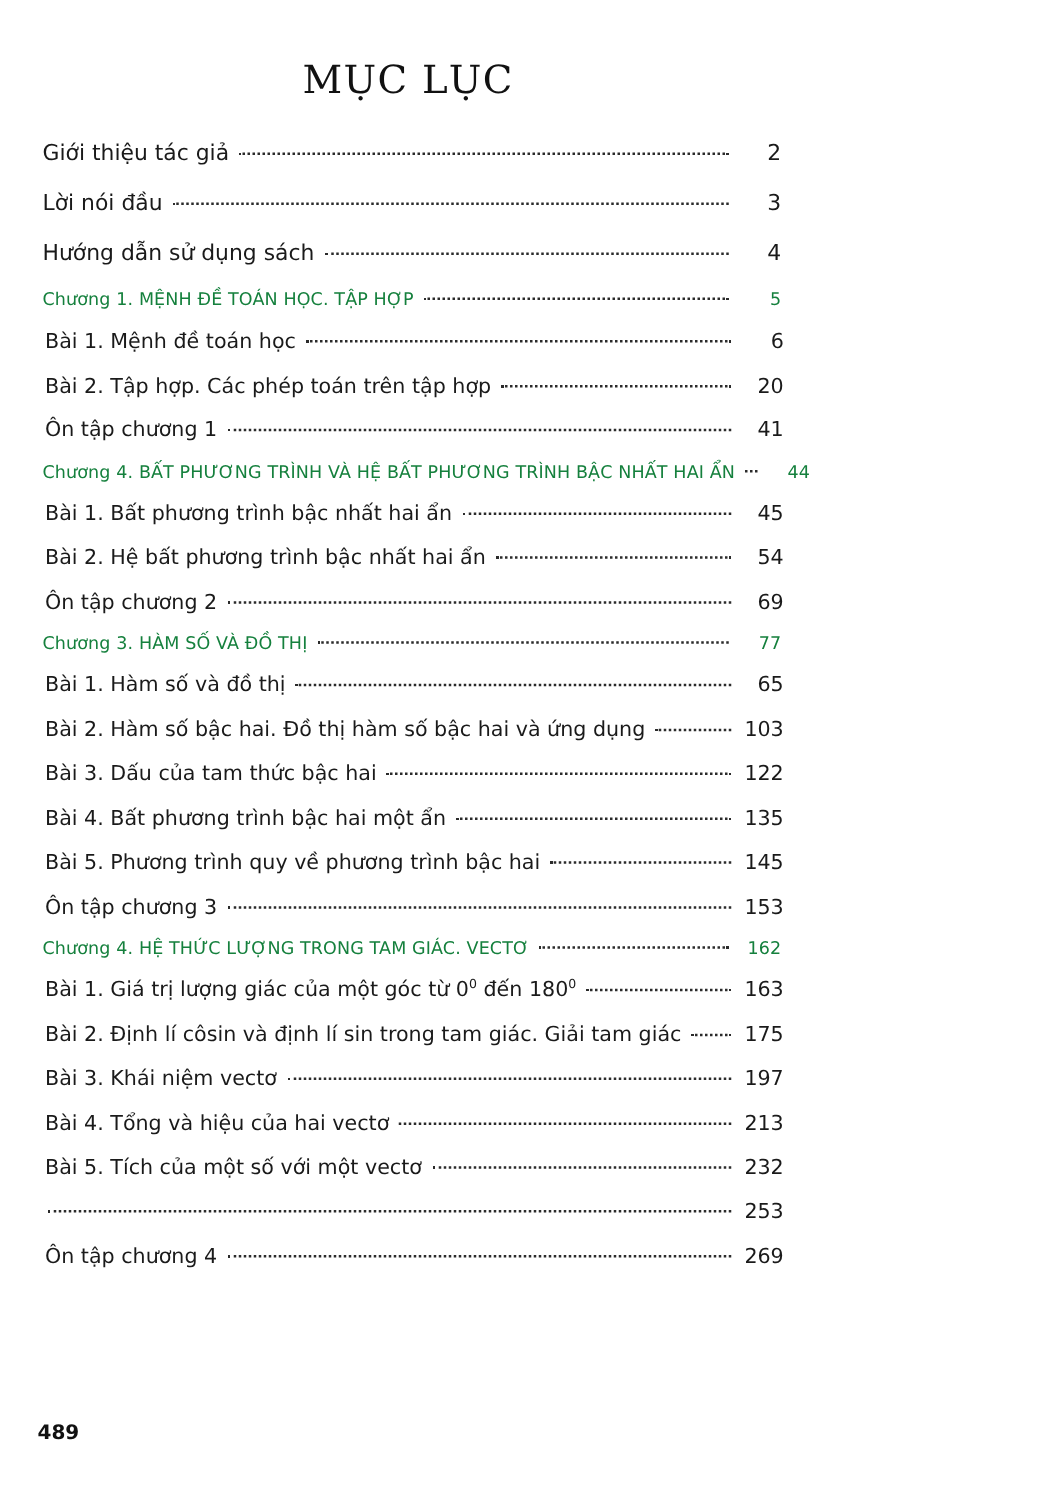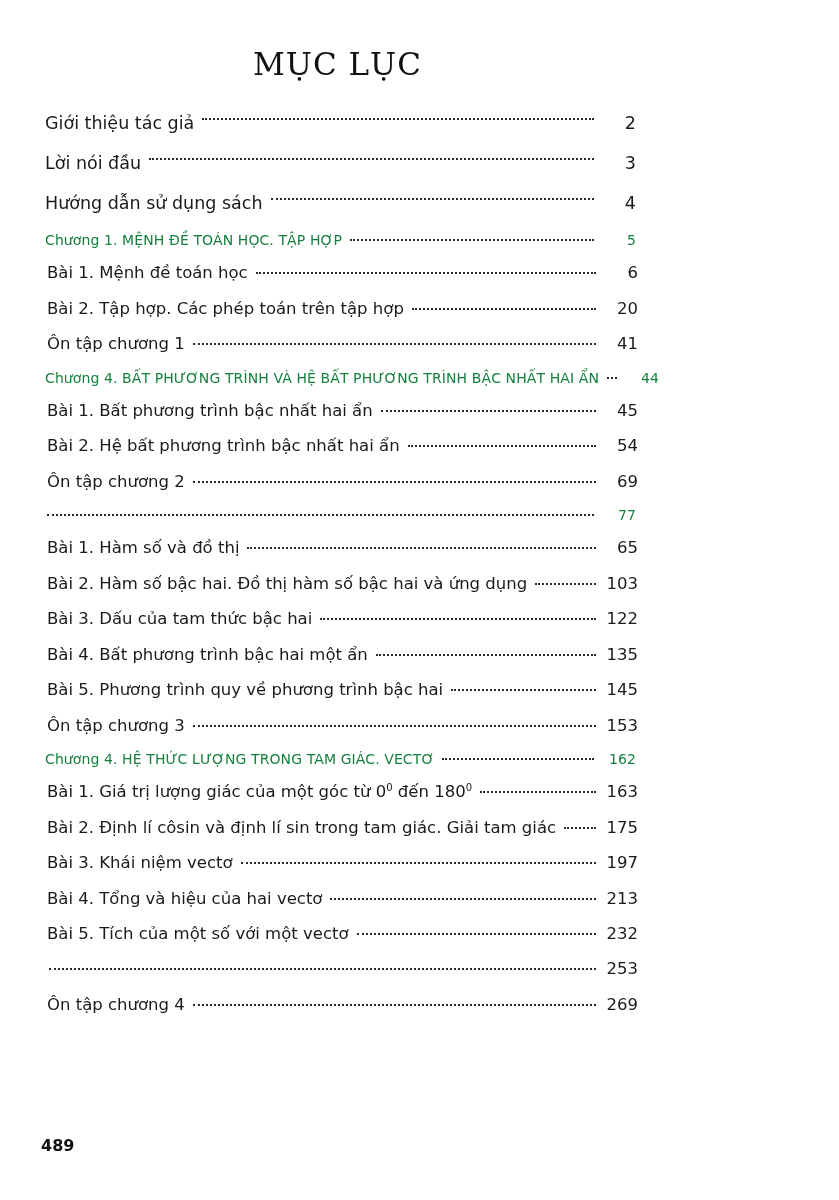--- a/index.html
+++ b/index.html
@@ -14,21 +14,20 @@
     color: #1a1a1a;
     position: relative;
     overflow: hidden;
   }
   .page {
     width: 693px;
     height: 1200px;
     box-sizing: border-box;
     padding: 30px 68px 0 28px;
     position: relative;
-    margin-left: 11px;
   }
   .title {
     text-align: center;
     font-family: "DejaVu Serif", serif;
     font-size: 31px;
     letter-spacing: 1px;
     color: #111;
     margin: 16px 0 30px 0;
     font-weight: 400;
   }
@@ -63,21 +62,21 @@
     text-align: right;
     min-width: 34px;
   }
 
   
   .front .label,
   .front .pagenum {
     font-size: 17.5px;
     color: #1a1a1a;
   }
-  .front { margin-bottom: 17px; align-items: center; }
+  .front { margin-bottom: 17px; }
 
   
   .chapter {
     margin-top: 9px;
     margin-bottom: 13px;
   }
   .chapter .label,
   .chapter .pagenum {
     font-size: 14px;
     font-weight: normal;
@@ -175,20 +174,21 @@
           <span class="label">Bài 2. Hệ bất phương trình bậc nhất hai ẩn</span>
           <span class="dots"></span>
           <span class="pagenum">54</span>
         </div>
         <div class="row lesson">
           <span class="label">Ôn tập chương 2</span>
           <span class="dots"></span>
           <span class="pagenum">69</span>
         </div>
         <div class="row chapter">
+          <span class="label">Chương 3. HÀM SỐ VÀ ĐỒ THỊ</span>
           <span class="dots"></span>
           <span class="pagenum">77</span>
         </div>
         <div class="row lesson">
           <span class="label">Bài 1. Hàm số và đồ thị</span>
           <span class="dots"></span>
           <span class="pagenum">65</span>
         </div>
         <div class="row lesson">
           <span class="label">Bài 2. Hàm số bậc hai. Đồ thị hàm số bậc hai và ứng dụng</span>

